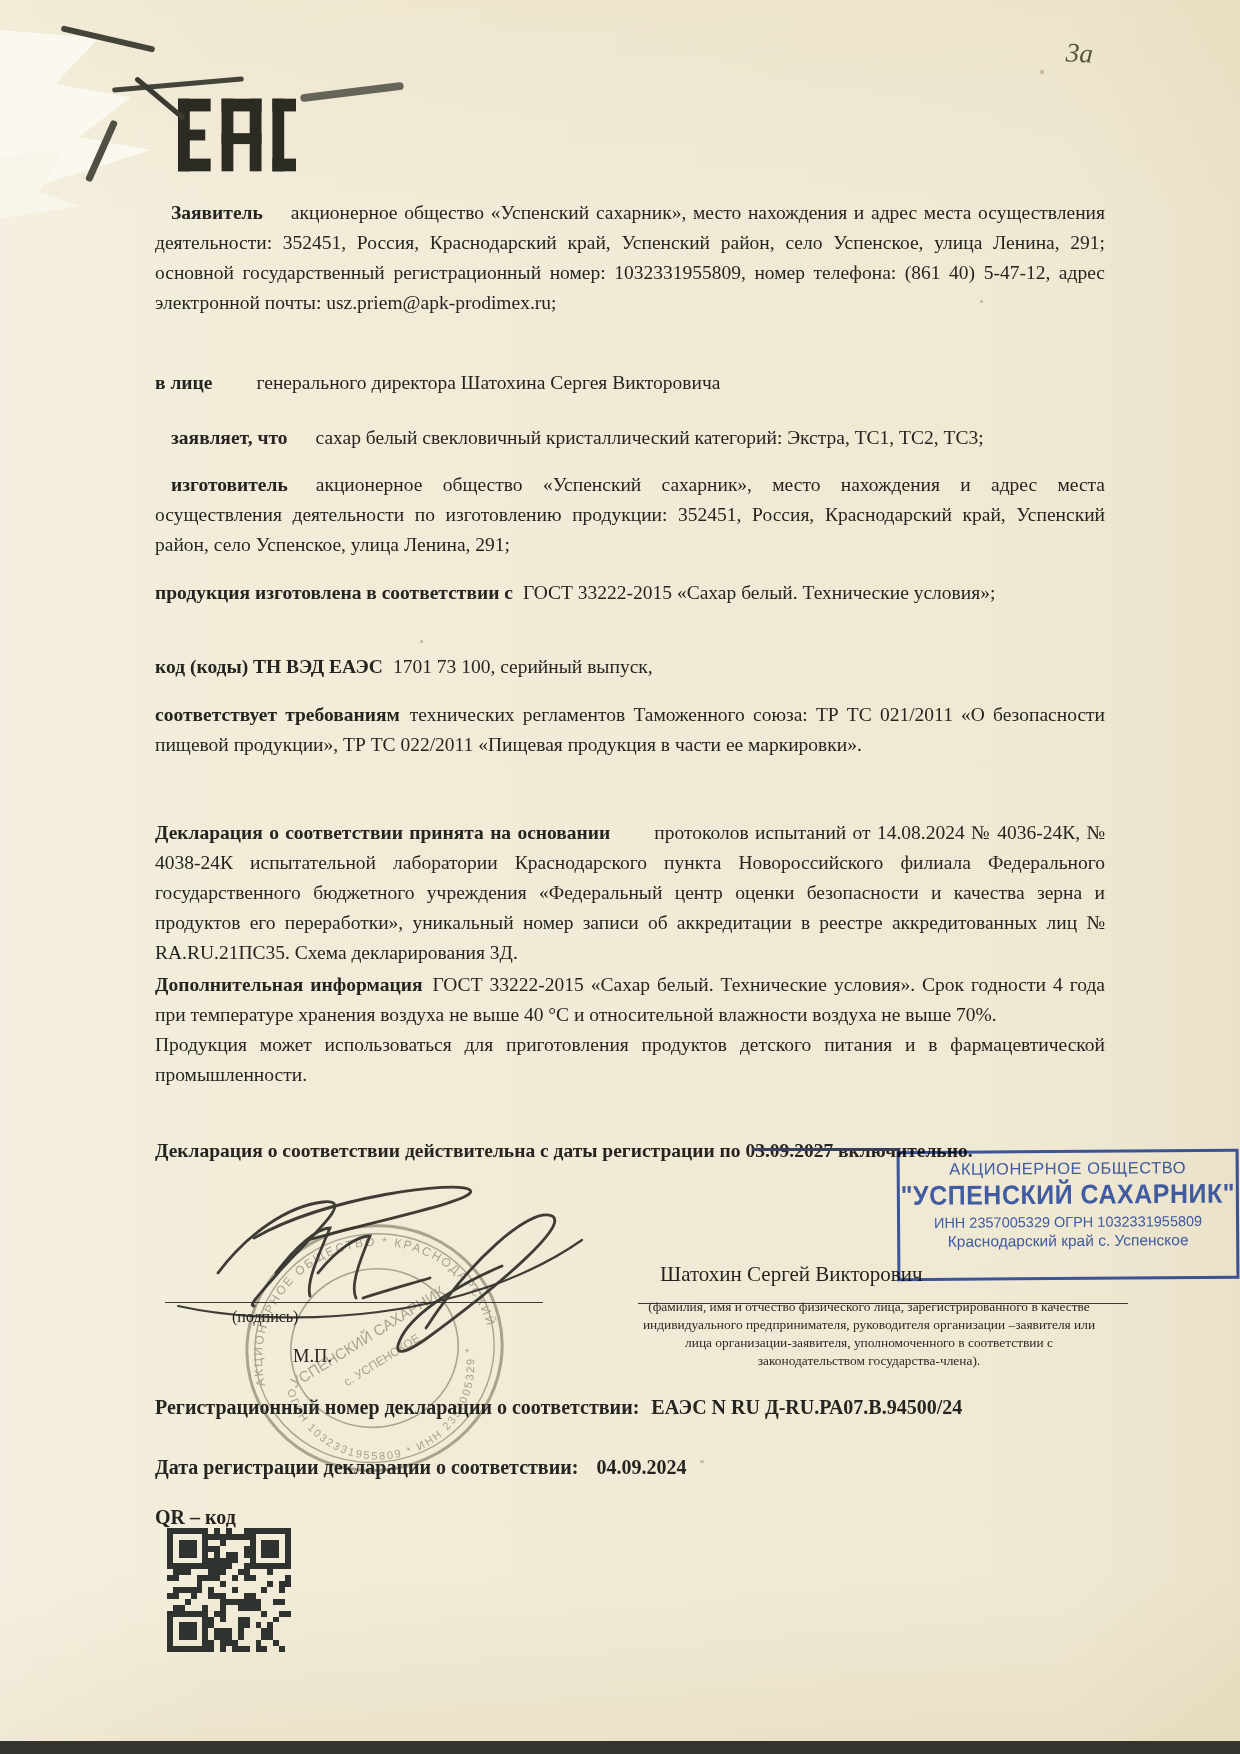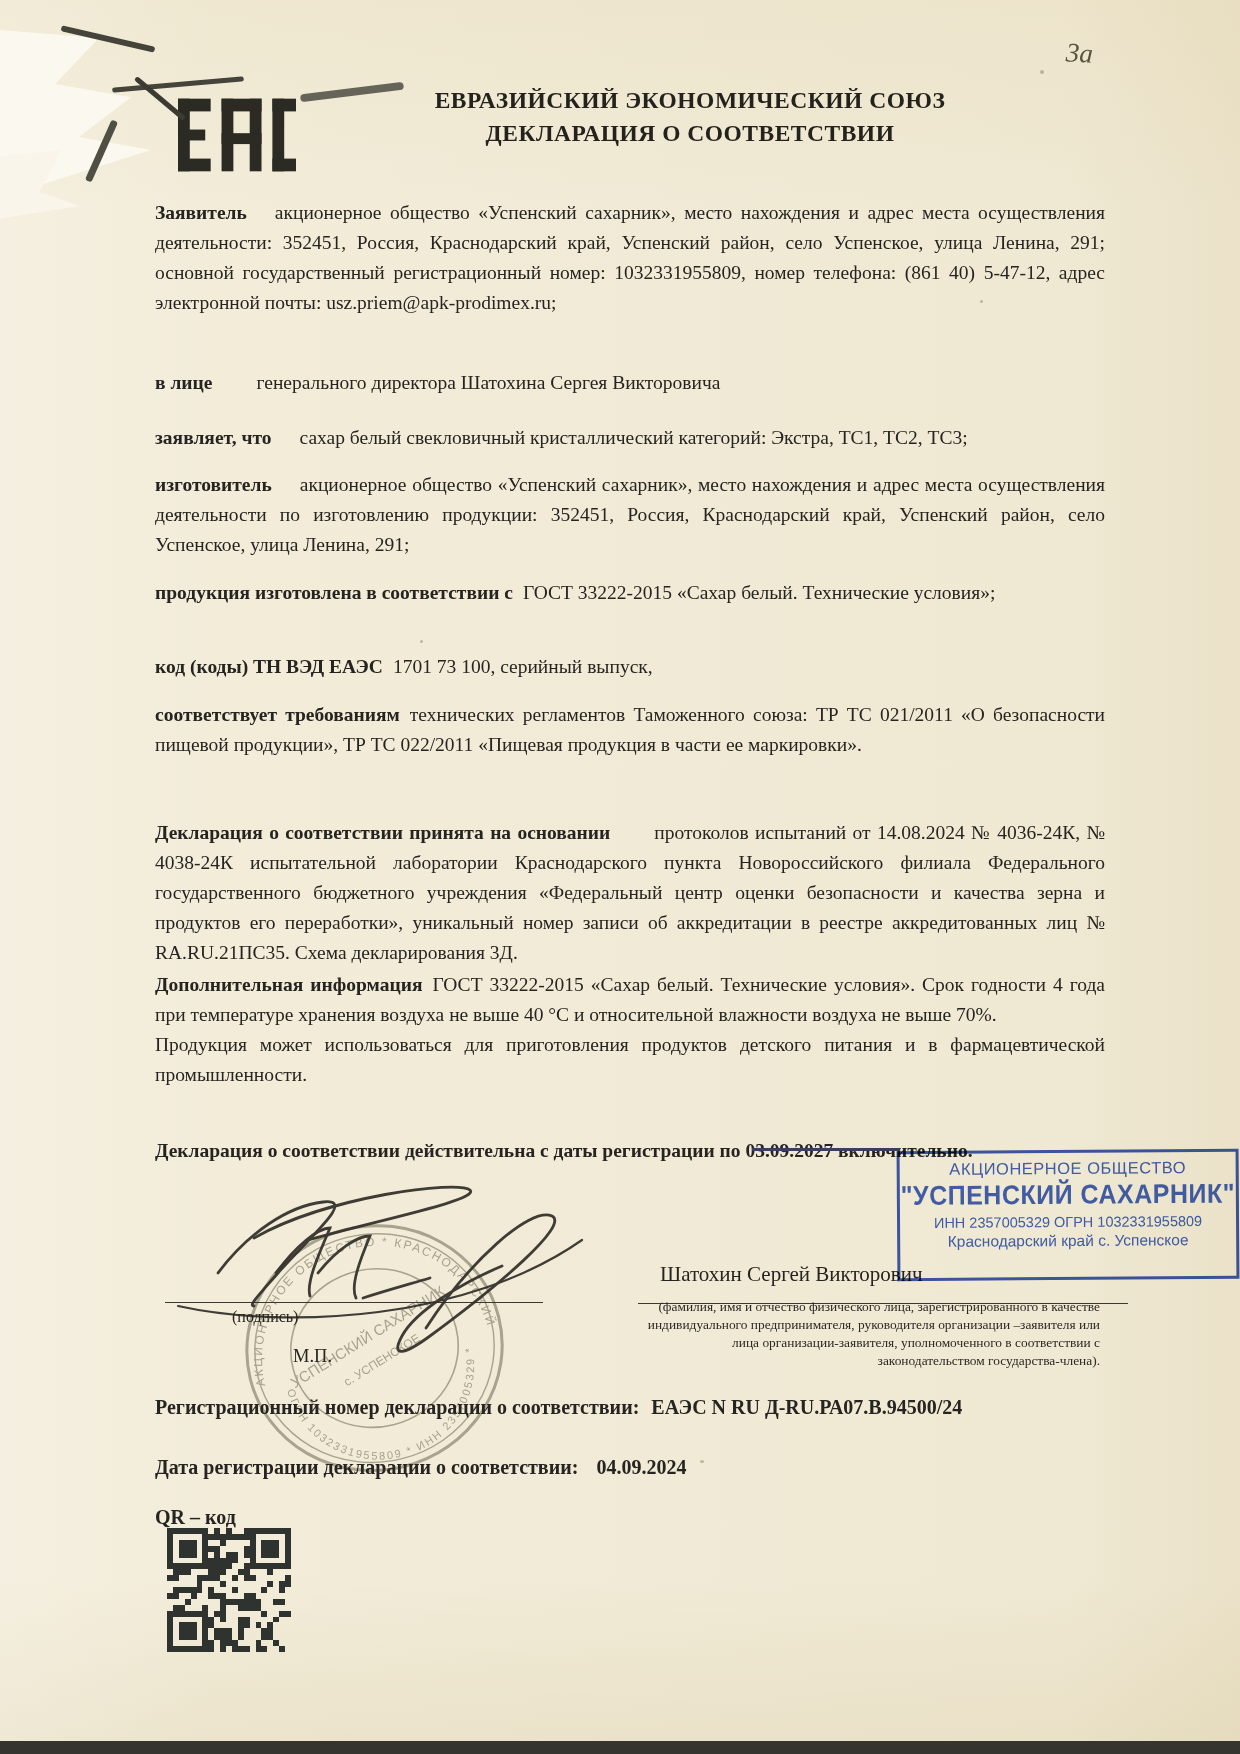--- a/index.html
+++ b/index.html
@@ -10,21 +10,21 @@
       linear-gradient(90deg, rgba(255,255,255,.18) 0%, rgba(255,255,255,0) 18%, rgba(214,198,156,.10) 86%, rgba(206,188,140,.22) 100%),
       linear-gradient(180deg, rgba(233,222,190,.35) 0%, rgba(255,255,255,0) 12%, rgba(255,255,255,0) 90%, rgba(214,198,156,.25) 100%);
     overflow:hidden;
     font-family:"Liberation Serif","DejaVu Serif",serif;
     color:#262420;
   }
   .para{
     position:absolute;left:155px;width:950px;margin:0;
     font-size:19.5px;line-height:30px;text-align:justify;z-index:2;
   }
-  .lbl{font-weight:bold;margin-right:28px;}
+  .lbl{font-weight:bold;margin-right:28px;margin-left:16px;}
   .lbl-tight{font-weight:bold;margin-right:10px;}
   .lbl-wide{font-weight:bold;margin-right:44px;}
   .bold{font-weight:bold;}
   .nowrap{white-space:nowrap;width:1020px;}
   .hdr{
     position:absolute;left:350px;top:84px;width:680px;text-align:center;
     font-weight:bold;font-size:23.5px;line-height:33px;letter-spacing:.5px;z-index:2;
     color:#23221c;
   }
   .corner-note{
@@ -50,21 +50,21 @@
   .logo{position:absolute;left:178px;top:92px;z-index:2;}
   
   .sig{position:absolute;left:158px;top:1178px;z-index:6;}
   .sig-line{position:absolute;left:165px;top:1302px;width:378px;border-top:1.6px solid #3a3833;z-index:5;}
   .sig-caption{position:absolute;left:232px;top:1308px;width:240px;text-align:left;font-size:16px;z-index:6;}
   .mp{position:absolute;left:293px;top:1346px;font-size:18.5px;font-weight:normal;z-index:6;}
   .round-stamp{position:absolute;left:225px;top:1208px;opacity:.55;mix-blend-mode:multiply;transform:rotate(-14deg);z-index:4;}
   .name-line{position:absolute;left:638px;top:1262px;width:468px;border-bottom:1.6px solid #3a3833;
     font-size:21px;padding:0 0 16px 22px;z-index:2;}
   .name-caption{position:absolute;left:638px;top:1298px;width:462px;font-size:13.4px;line-height:18px;
-    text-align:right;z-index:2;color:#2b2925;}
+    text-align:center;z-index:2;color:#2b2925;}
   .stamp-blue{
     position:absolute;left:897px;top:1150px;width:336px;height:124px;
     border:3px solid #3f5cba;color:#4565c5;text-align:center;
     font-family:"Liberation Sans","DejaVu Sans",sans-serif;
     transform:rotate(-.4deg);mix-blend-mode:multiply;z-index:7;background:rgba(255,255,255,0.02);
   }
   .stamp-blue .l1{font-size:16.5px;margin-top:6px;letter-spacing:.5px;}
   .stamp-blue .l2{font-size:25px;font-weight:bold;margin-top:2px;letter-spacing:.5px;transform:scaleY(1.08);}
   .stamp-blue .l3{font-size:14.5px;margin-top:5px;}
   .stamp-blue .l4{font-size:15.5px;margin-top:2px;}
@@ -106,24 +106,20 @@
           <rect x="79" y="6" width="13" height="80"></rect>
         <rect x="48" y="6" width="44" height="14"></rect>
           <rect x="48" y="44" width="44" height="12"></rect>
         <rect x="104" y="6" width="13" height="80"></rect>
           <rect x="104" y="6" width="26" height="14"></rect>
         <rect x="104" y="72" width="26" height="14"></rect>
       </g>
     </svg>
   </div>
 
-  <div class="hdr">
-    <div>ЕВРАЗИЙСКИЙ ЭКОНОМИЧЕСКИЙ СОЮЗ</div>
-    <div>ДЕКЛАРАЦИЯ О СООТВЕТСТВИИ</div>
-  </div>
 
   <p class="para" style="top:198px">
     <span class="lbl">Заявитель</span><span>акционерное общество «Успенский сахарник», место нахождения и адрес места осуществления деятельности: 352451, Россия, Краснодарский край, Успенский район, село Успенское, улица Ленина, 291; основной государственный регистрационный номер: 1032331955809, номер телефона: (861 40) 5-47-12, адрес электронной почты: usz.priem@apk-prodimex.ru;</span>
   </p>
 
   <p class="para" style="top:368px">
     <span class="lbl-wide">в лице</span><span>генерального директора Шатохина Сергея Викторовича</span>
   </p>
 
   <p class="para" style="top:423px">

